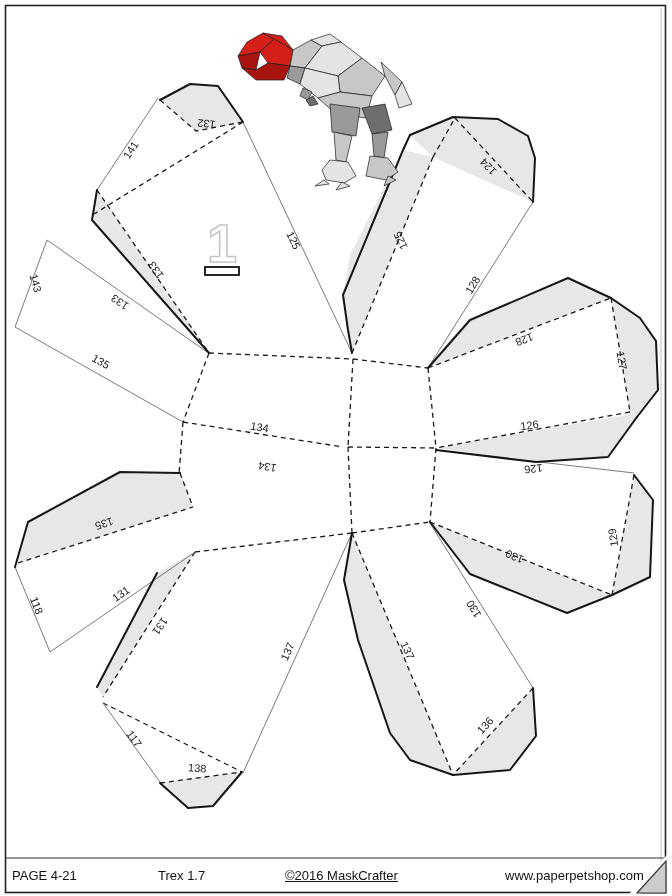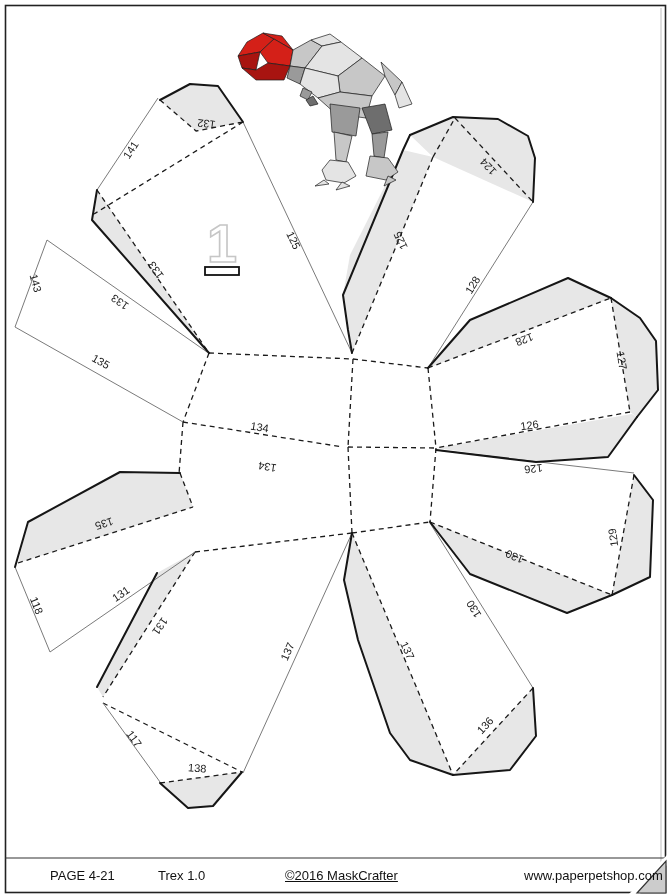--- a/index.html
+++ b/index.html
@@ -7,24 +7,24 @@
   #pattern-svg{position:absolute;left:0;top:0;}
   .flap{fill:#e7e7e7;stroke:none;}
   .cut-thick{fill:none;stroke:#161616;stroke-width:2;stroke-linejoin:round;stroke-linecap:round;}
   .cut-thin{fill:none;stroke:#6b6b6b;stroke-width:0.9;stroke-linejoin:round;}
   .fold{fill:none;stroke:#1a1a1a;stroke-width:1.3;stroke-dasharray:5 4;stroke-linejoin:round;}
   .tab-label{font-family:"Liberation Sans",sans-serif;font-size:11px;fill:#1c1c1c;text-anchor:middle;}
   .trex-poly{stroke:#1b1b1b;stroke-width:0.7;stroke-linejoin:round;}
   .part-number-text{font-family:"Liberation Sans",sans-serif;font-weight:bold;font-size:54px;fill:none;stroke:#c6c6c6;stroke-width:1.6;text-anchor:middle;}
   #footer{position:absolute;left:0;top:860px;width:672px;height:36px;font-size:13px;color:#111;}
   #footer span{position:absolute;top:8px;white-space:nowrap;}
-  .f-page{left:12px;margin-left:38px;}
+  .f-page{left:12px;}
   .f-model{left:158px;}
   .f-copy{left:285px;text-decoration:underline;}
-  .f-site{left:524px;}
+  .f-site{left:505px;}
 </style>
 </head>
 <body>
 
 <svg id="pattern-svg" width="672" height="896" viewBox="0 0 672 896">
 
   <rect x="5.5" y="5.5" width="660" height="887" fill="none" stroke="#222" stroke-width="1.6"></rect>
   <line x1="661" y1="8" x2="661" y2="890" stroke="#bdbdbd" stroke-width="1"></line>
 
   <g id="g-flaps">
@@ -166,16 +166,16 @@
   <text class="part-number-text" x="222" y="262" id="part-number-text">1</text>
   <rect x="205" y="267" width="34" height="8" fill="#ffffff" stroke="#111" stroke-width="1.8"></rect>
 
   <line x1="5" y1="858" x2="666" y2="858" stroke="#333" stroke-width="1.2"></line>
   <polygon points="628,895 669,853 669,863 639,895" fill="#ffffff"></polygon>
   <polygon points="637,893 666,861 666,893" fill="#cccccc" stroke="#333" stroke-width="1.2"></polygon>
 </svg>
 
 <div id="footer">
   <span class="f-page">PAGE 4-21</span>
-  <span class="f-model">Trex 1.0</span>
+  <span class="f-model">Trex 1.7</span>
   <span class="f-copy">©2016 MaskCrafter</span>
   <span class="f-site">www.paperpetshop.com</span>
 </div>
 
 </body></html>

